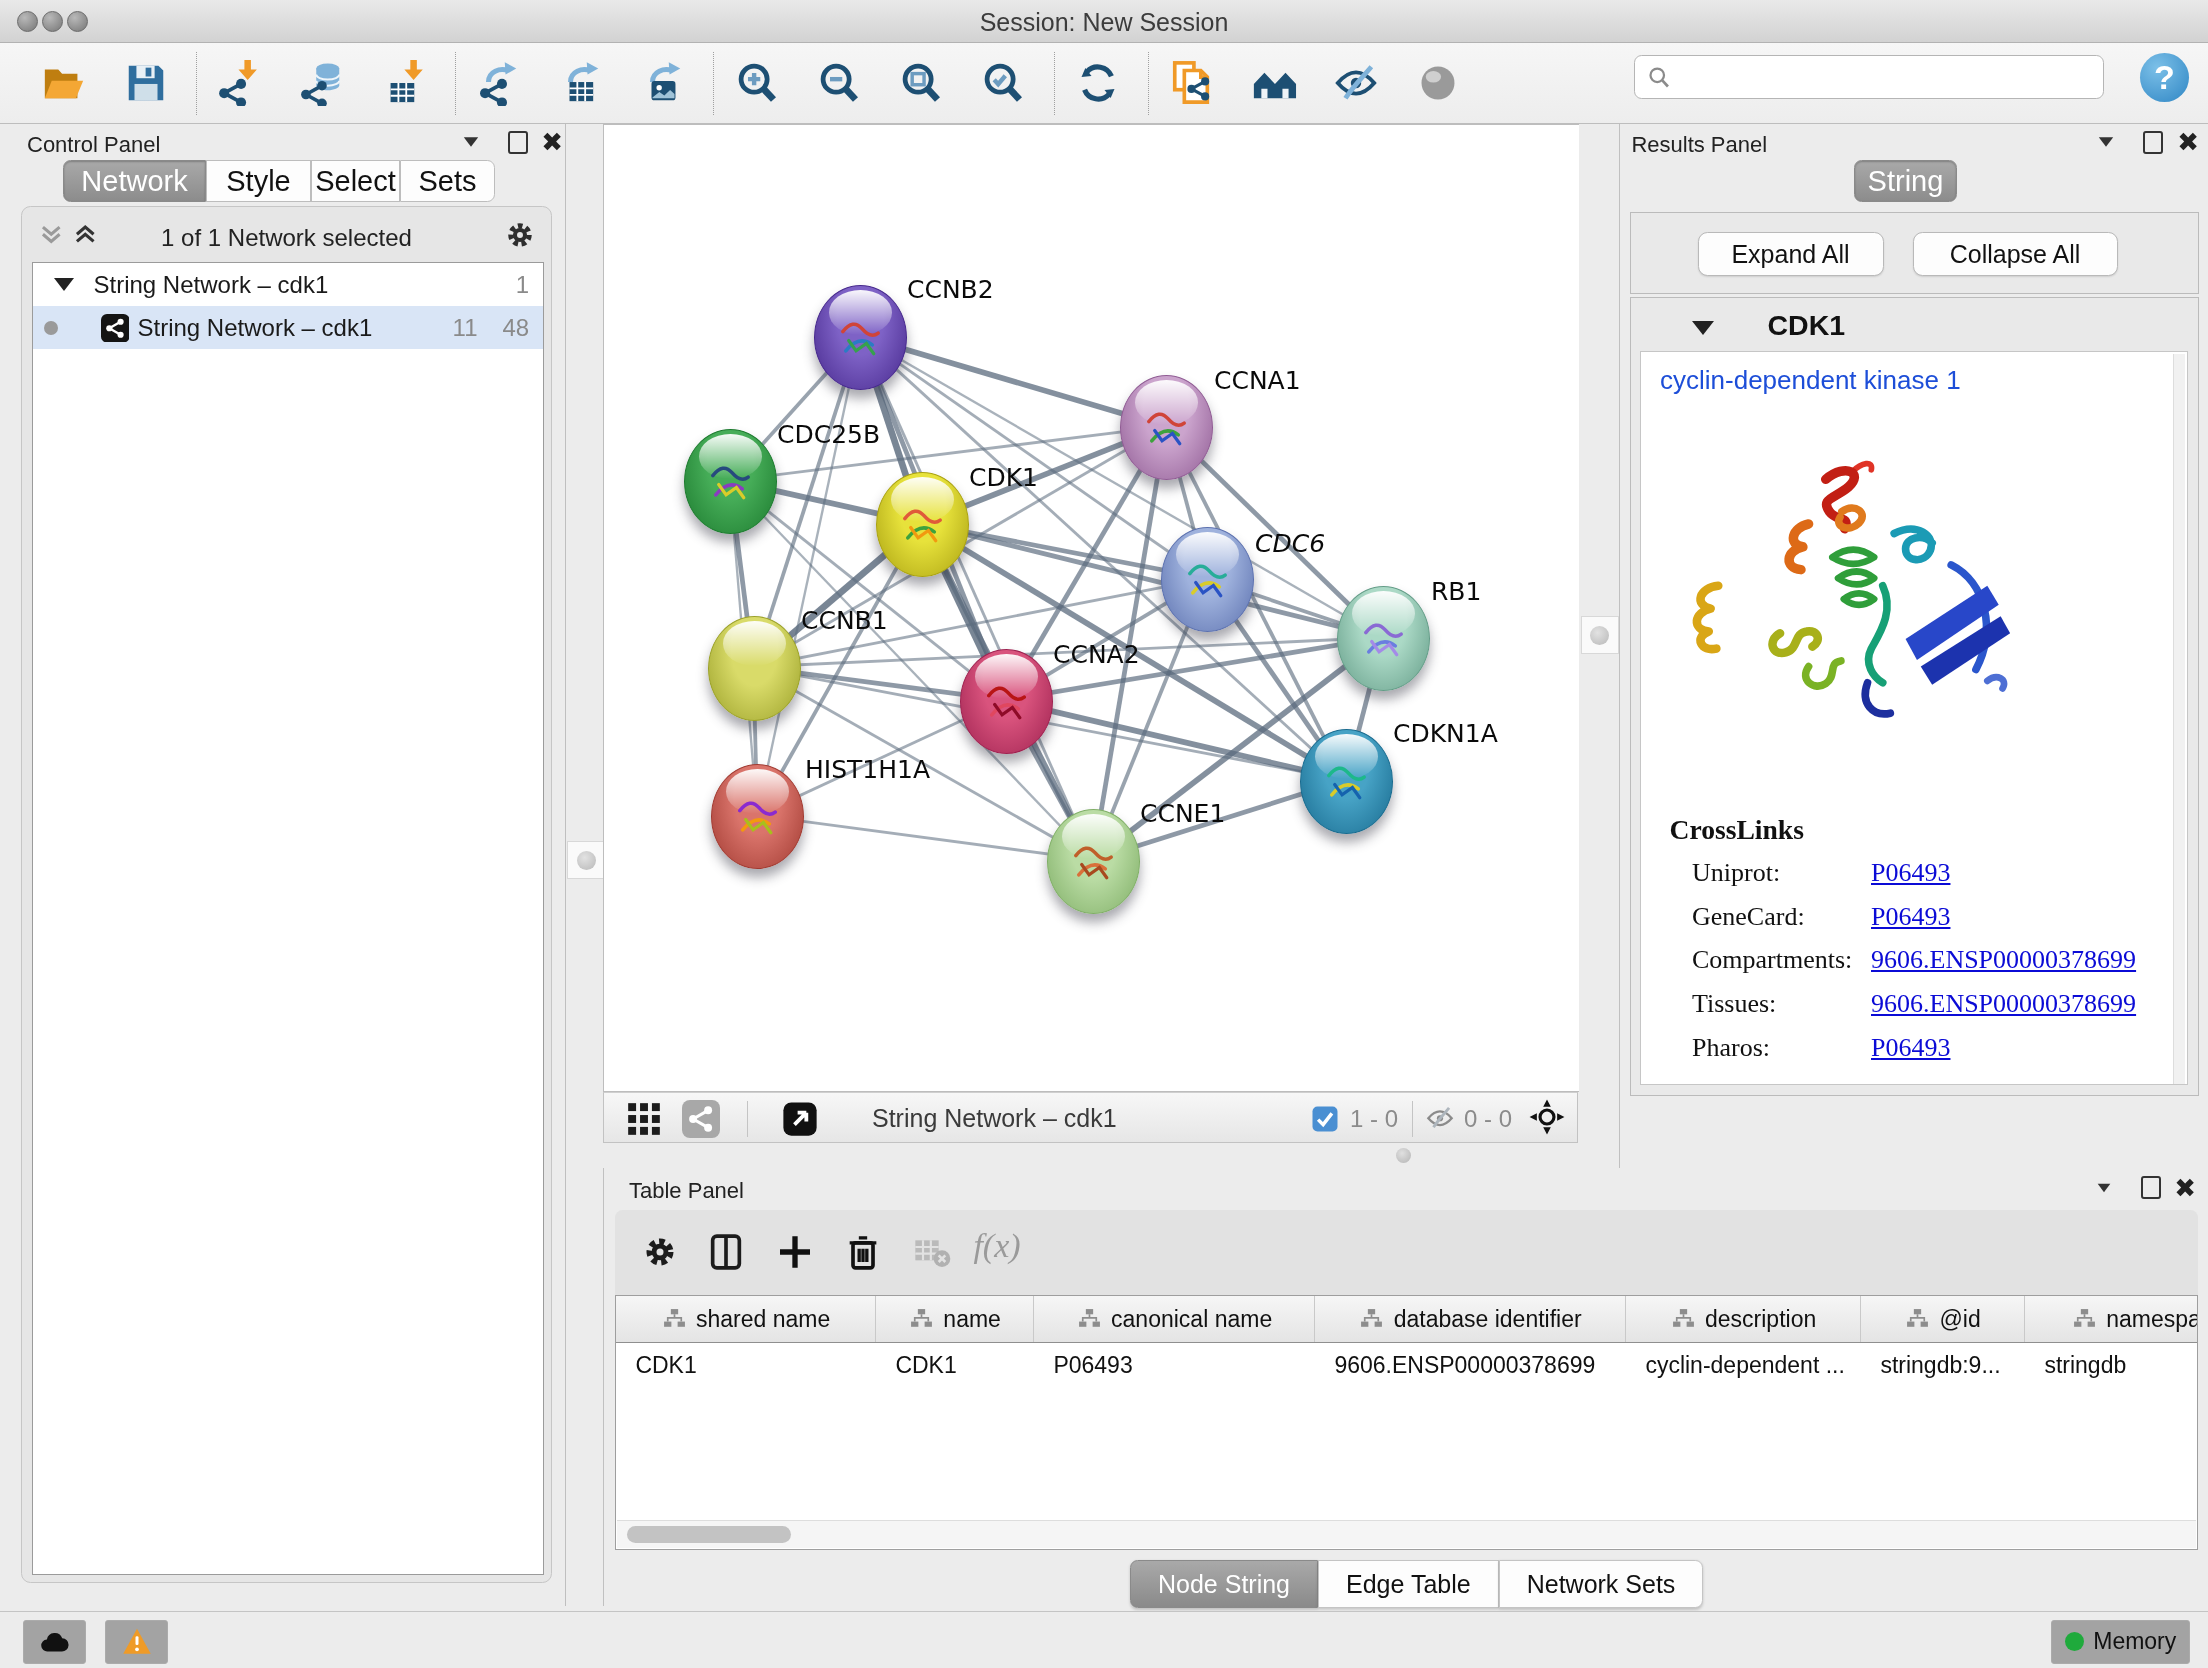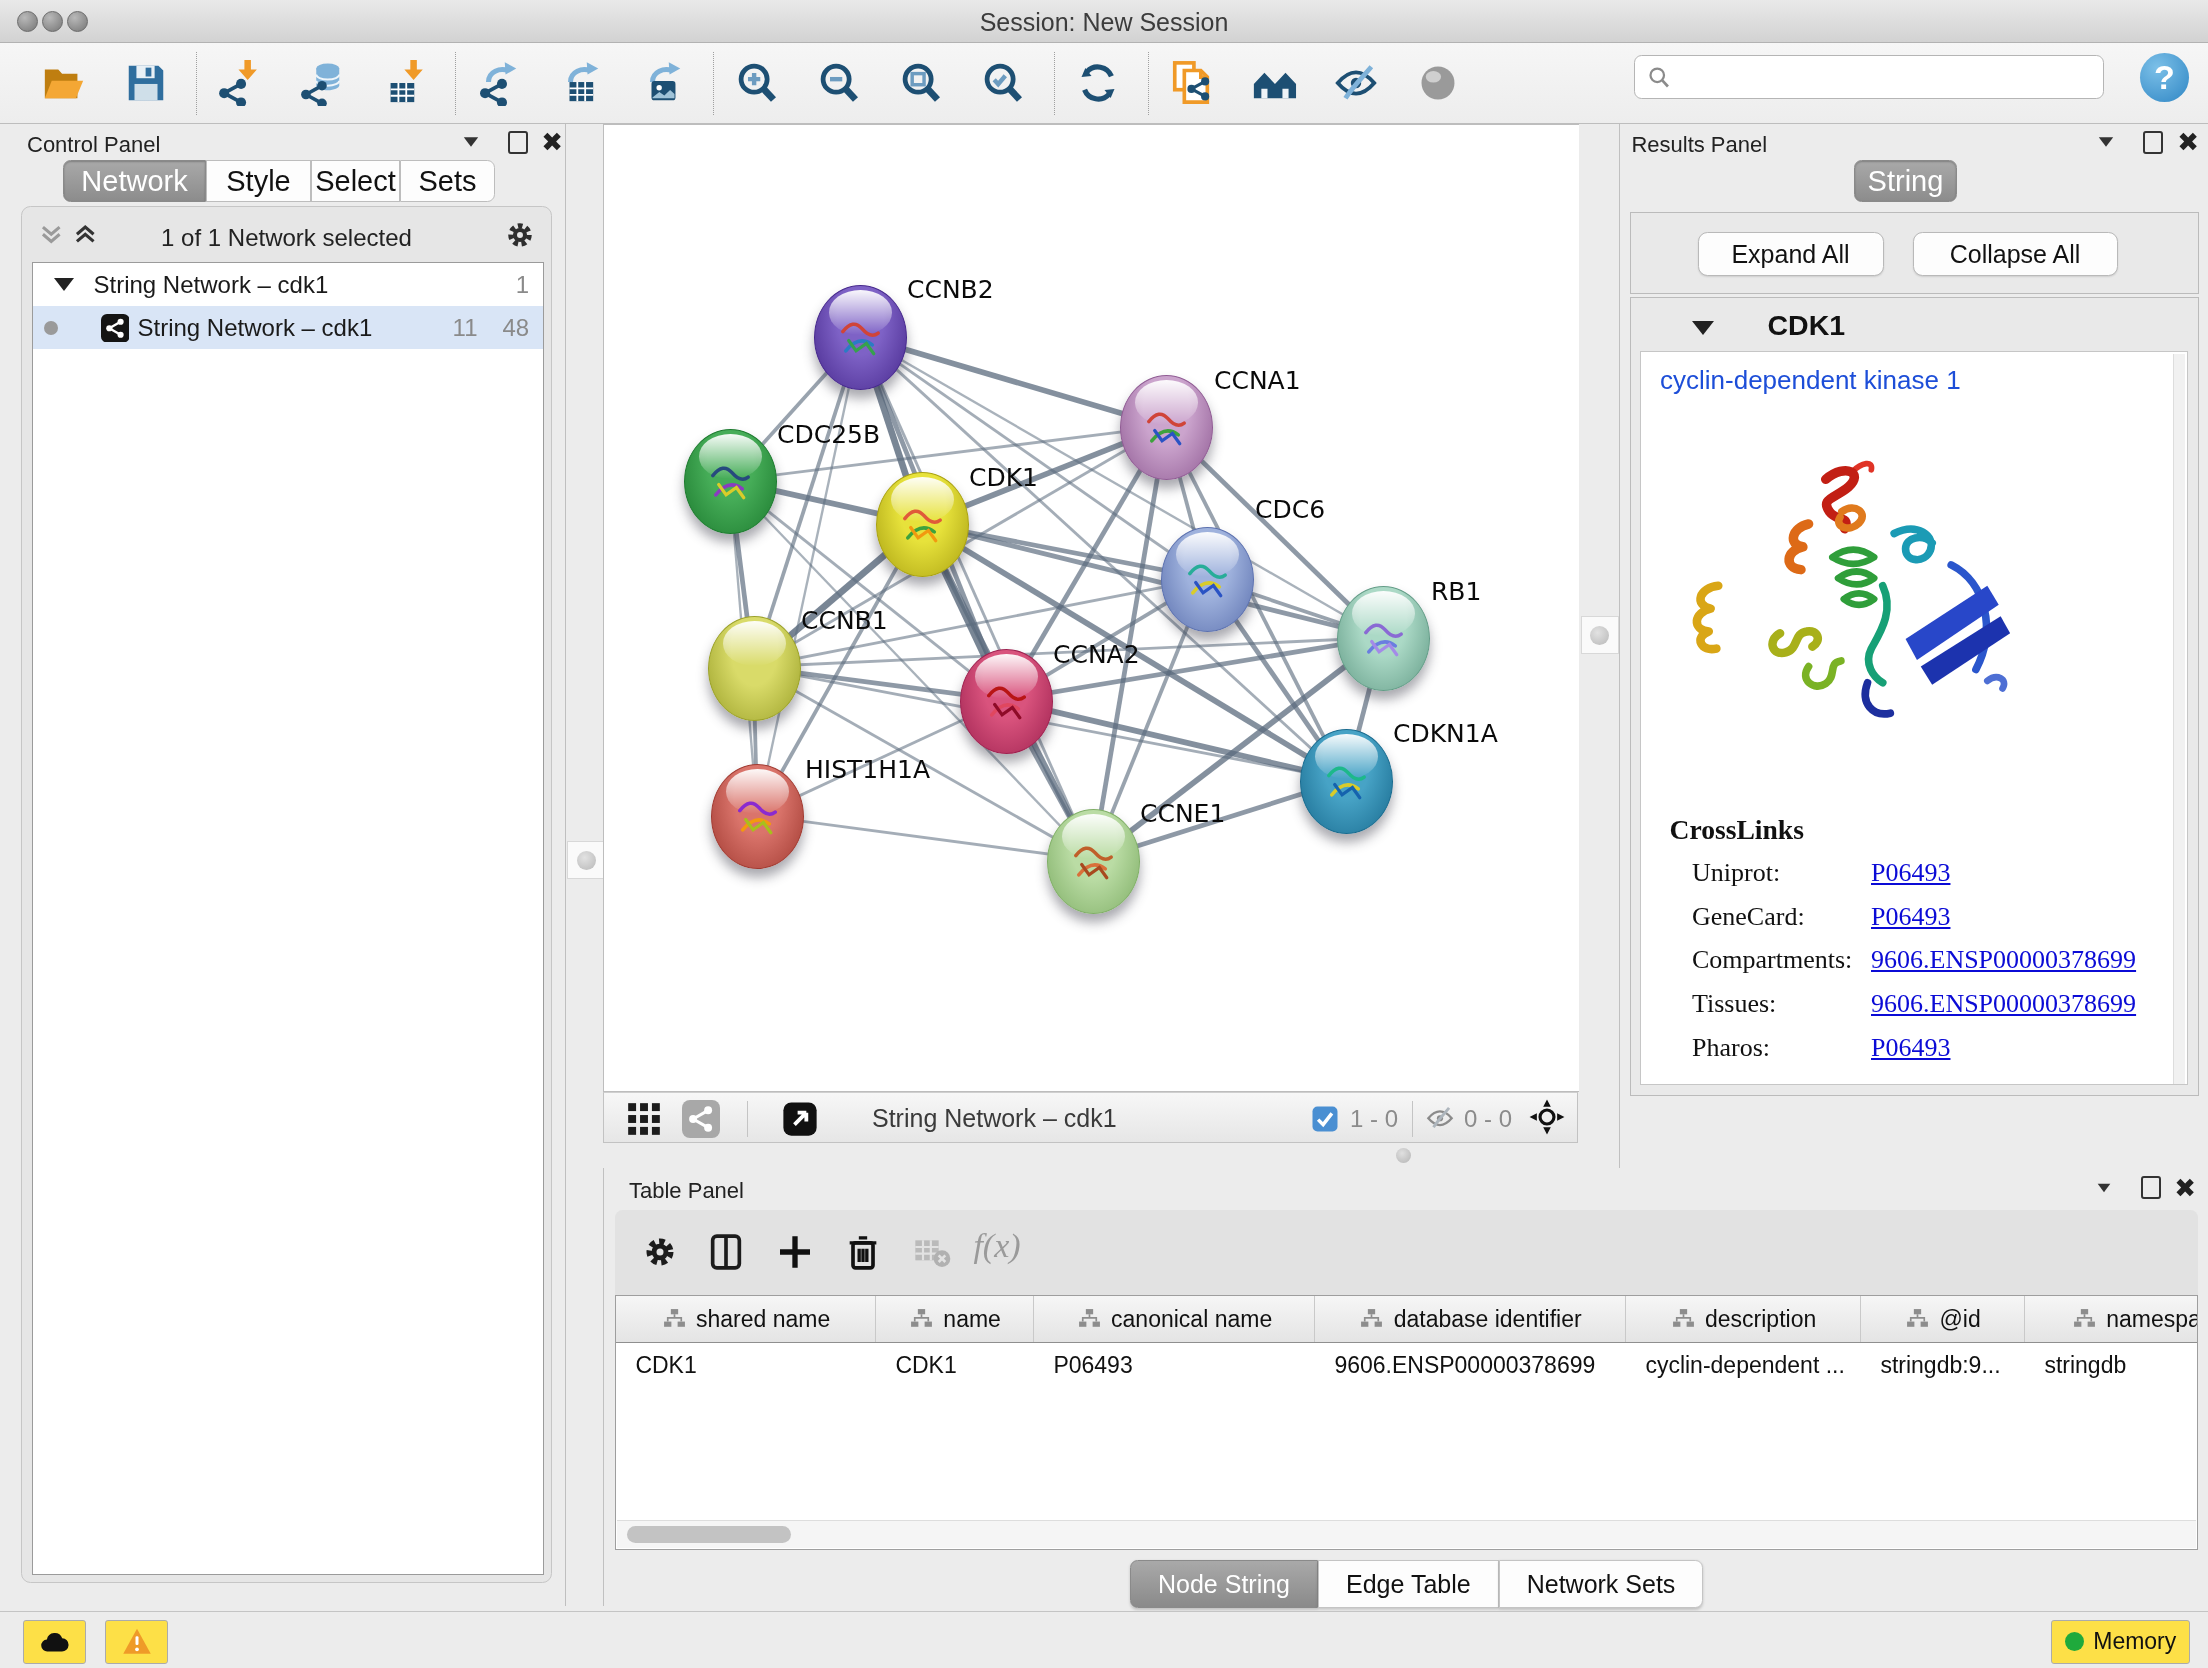--- a/index.html
+++ b/index.html
@@ -80,21 +80,21 @@
   .td{display:flex;align-items:center;padding-left:19px;font-size:23px;color:#111;box-sizing:border-box;flex:none;}
   .hscroll{position:absolute;left:1px;bottom:1px;width:1579px;height:27px;background:#f5f5f5;border-top:1px solid #ddd;}
   .hscroll i{position:absolute;left:9.5px;top:4.8px;width:164px;height:17px;border-radius:8.6px;background:#c3c3c3;display:block;}
   .bottom-tabs{position:absolute;left:526px;top:392px;display:flex;}
   .btab{height:48px;padding:0 27px;display:flex;align-items:center;justify-content:center;font-size:25px;background:#fdfdfd;
         border:1px solid #c4c4c4;color:#111;box-shadow:0 1.9px 2.9px rgba(0,0,0,.18);box-sizing:border-box;}
   .btab.sel{background:linear-gradient(#a9a9a9,#8a8a8a);color:#fff;border-color:#8a8a8a;border-radius:7.6px 0 0 7.6px;}
   .btab.last{border-radius:0 7.6px 7.6px 0;}
   
   .statusbar{position:absolute;left:0;top:1611px;width:2208px;height:57px;background:#ececec;border-top:1px solid #c4c4c4;}
-  .sbtn{position:absolute;top:7.6px;height:44px;background:#fde047;border:1px solid #ababab;border-radius:2.9px;
+  .sbtn{position:absolute;top:7.6px;height:44px;background:#a3a3a3;border:1px solid #ababab;border-radius:2.9px;
         display:flex;align-items:center;justify-content:center;gap:9.5px;font-size:23px;color:#111;box-sizing:border-box;}
 </style>
 </head>
 <body>
 
 <div class="window">
 
   <div class="titlebar">
     <span class="light" style="left:17px"></span>
     <span class="light" style="left:42px"></span>
@@ -421,21 +421,21 @@
       </g>
           </svg></span></div>
       <div class="nlabel" style="left: 365px; top: 338px;">CDK1</div>
       <div class="node" style="left: 557px; top: 402px; width: 91px; height: 103px; background: radial-gradient(at 50% 32%, rgb(159, 178, 221) 36%, rgb(91, 112, 174) 100%); border: 1px solid rgb(91, 112, 174);"><i class="gloss"></i><span><svg width="59" height="59" viewBox="0 0 40 40" style="position:absolute;left:16px;top:25px">
       <g fill="none" stroke-linecap="round">
         <path d="M8 14q7-9 13-2t11 3" stroke="#28ad98" stroke-width="2.4"></path>
         <path d="M10 27q9-11 18-4" stroke="#d9cc2a" stroke-width="2.4"></path>
         <path d="M12 20l5 7 7-5 5 7" stroke="#2a53c4" stroke-width="2.2"></path>
       </g>
           </svg></span></div>
-      <div class="nlabel" style="left: 651px; top: 370px;">CDC6</div>
+      <div class="nlabel" style="left: 651px; top: 404px; font-style: italic;">CDC6</div>
       <div class="node" style="left: 733px; top: 461px; width: 91px; height: 103px; background: radial-gradient(at 50% 32%, rgb(171, 217, 198) 36%, rgb(99, 156, 135) 100%); border: 1px solid rgb(99, 156, 135);"><i class="gloss"></i><span><svg width="59" height="59" viewBox="0 0 40 40" style="position:absolute;left:16px;top:25px">
       <g fill="none" stroke-linecap="round">
         <path d="M8 14q7-9 13-2t11 3" stroke="#8a6ad4" stroke-width="2.4"></path>
         <path d="M10 27q9-11 18-4" stroke="#6a7ee0" stroke-width="2.4"></path>
         <path d="M12 20l5 7 7-5 5 7" stroke="#a48ae8" stroke-width="2.2"></path>
       </g>
           </svg></span></div>
       <div class="nlabel" style="left: 827px; top: 452px;">RB1</div>
       <div class="node" style="left: 104px; top: 491px; width: 91px; height: 103px; background: radial-gradient(at 50% 32%, rgb(217, 219, 105) 36%, rgb(154, 160, 40) 100%); border: 1px solid rgb(154, 160, 40);">
         <i class="gloss"></i>

